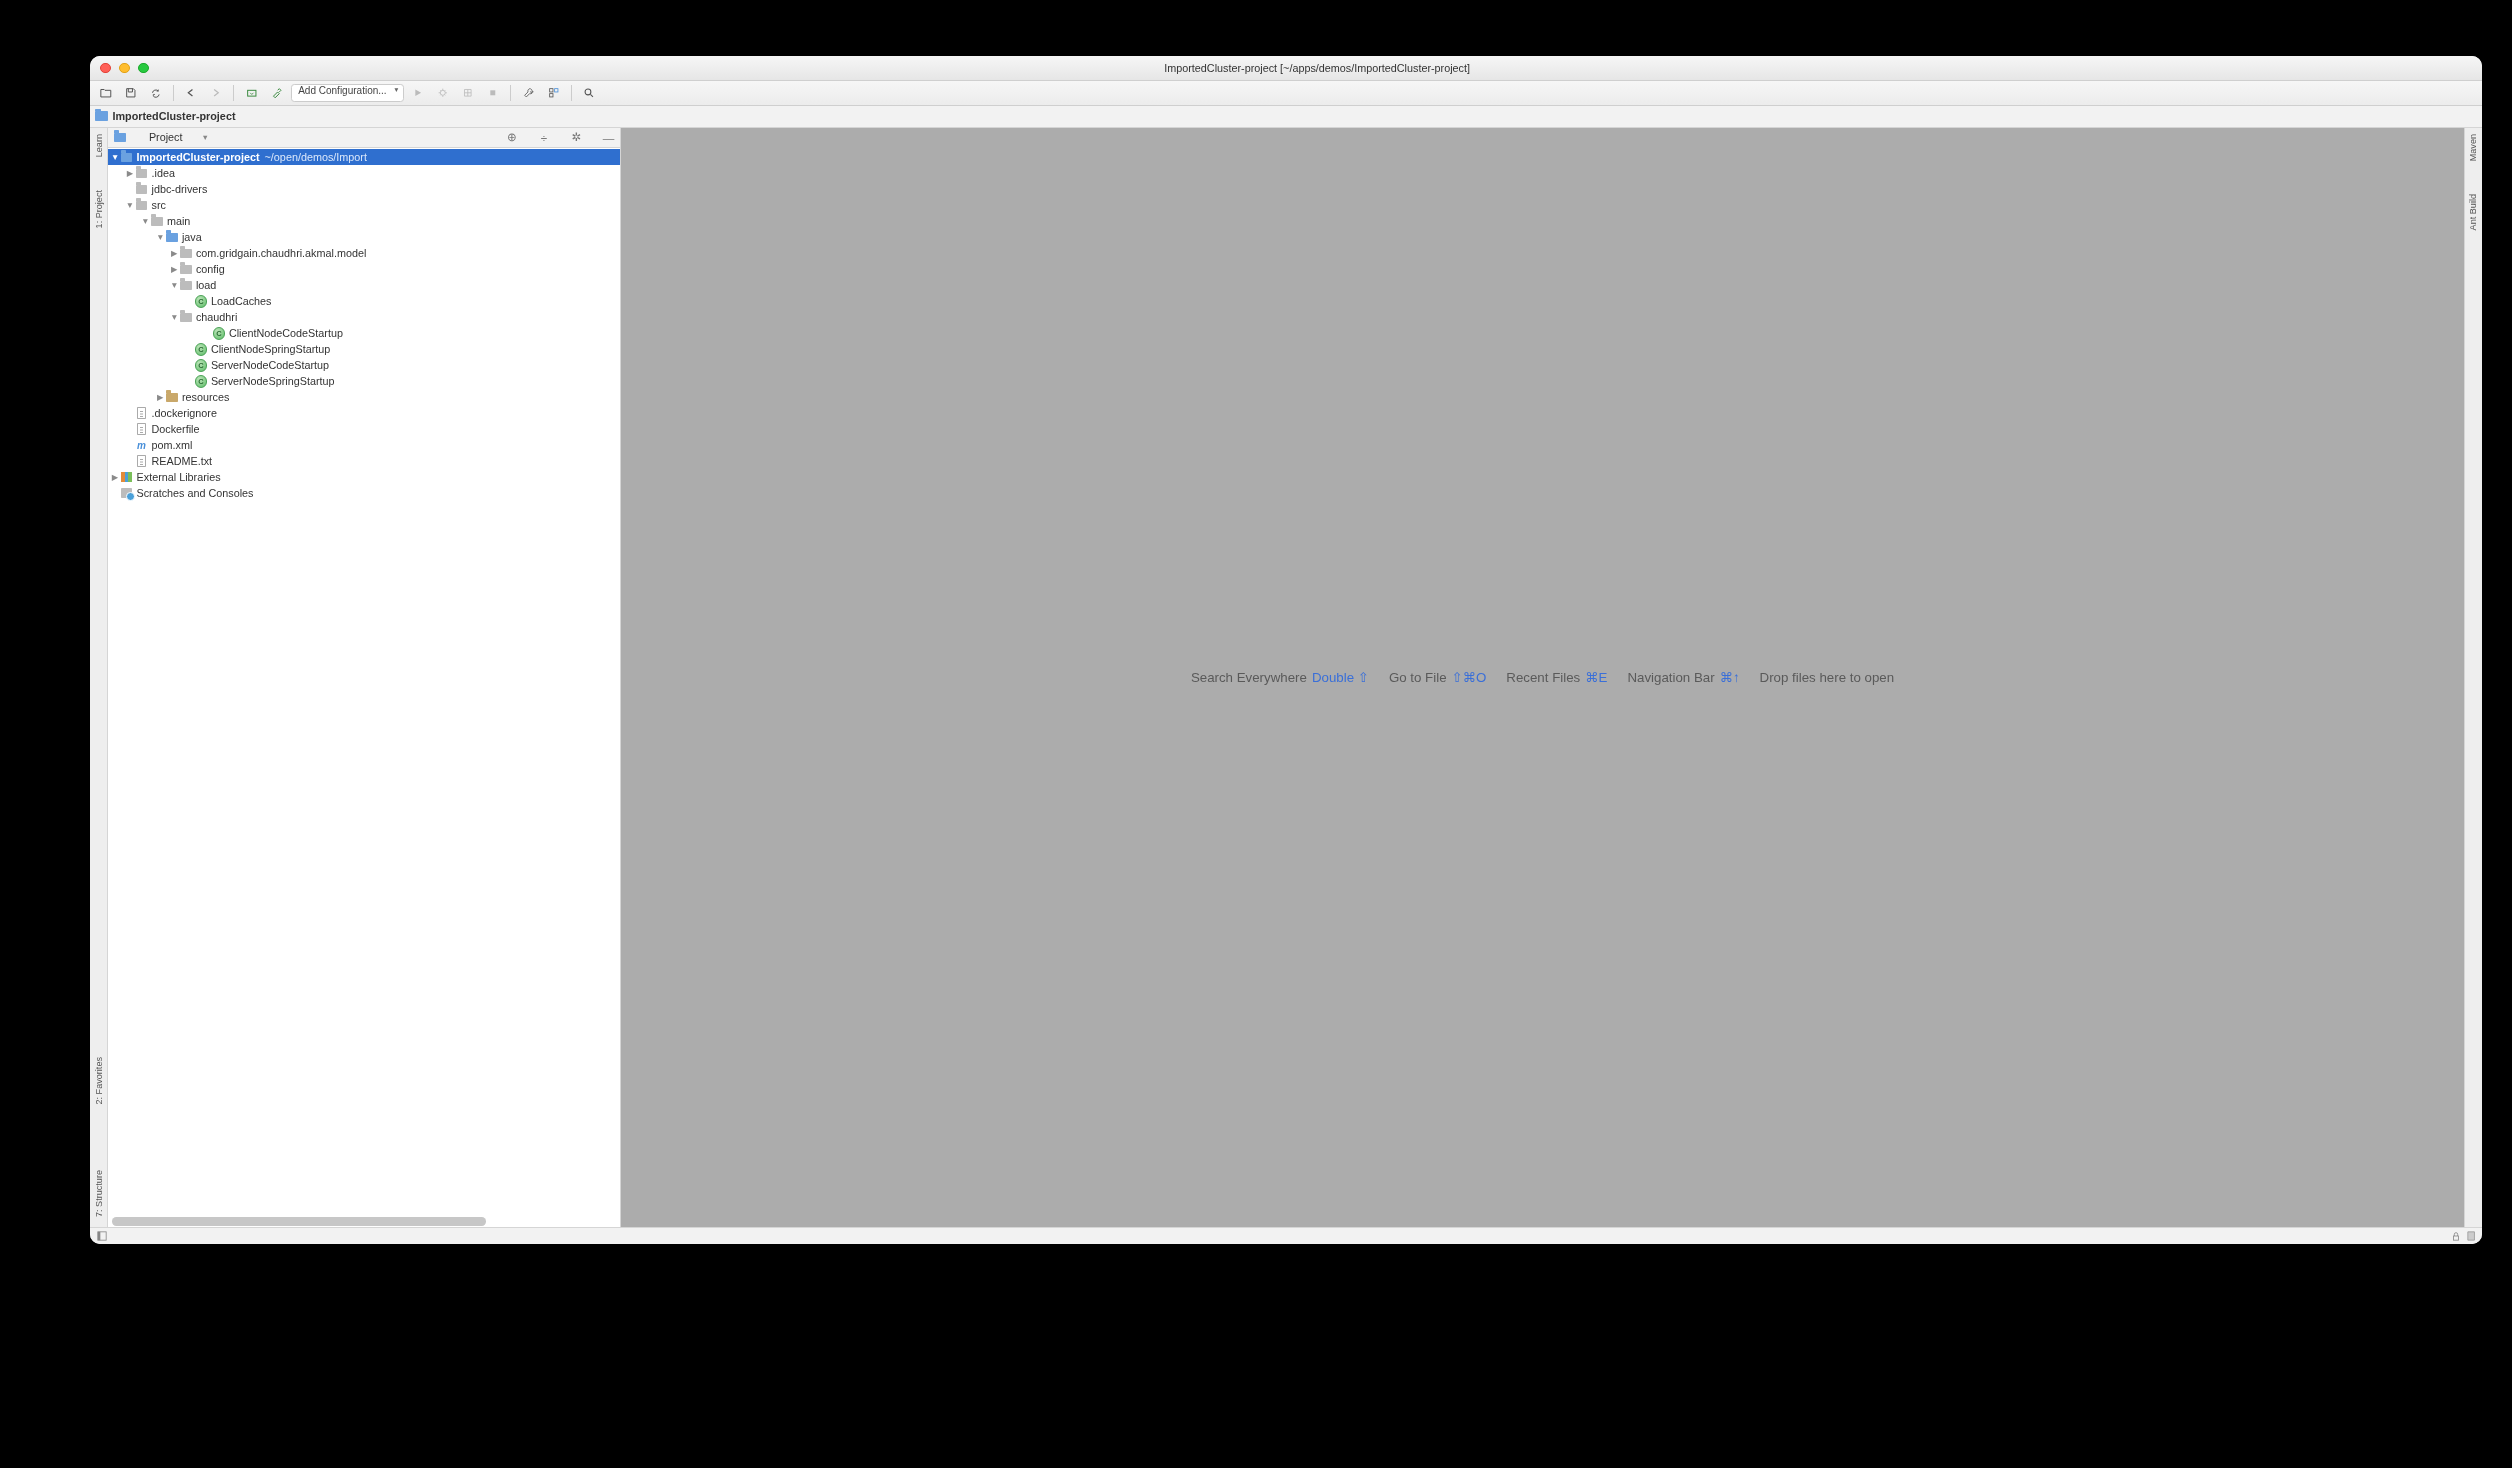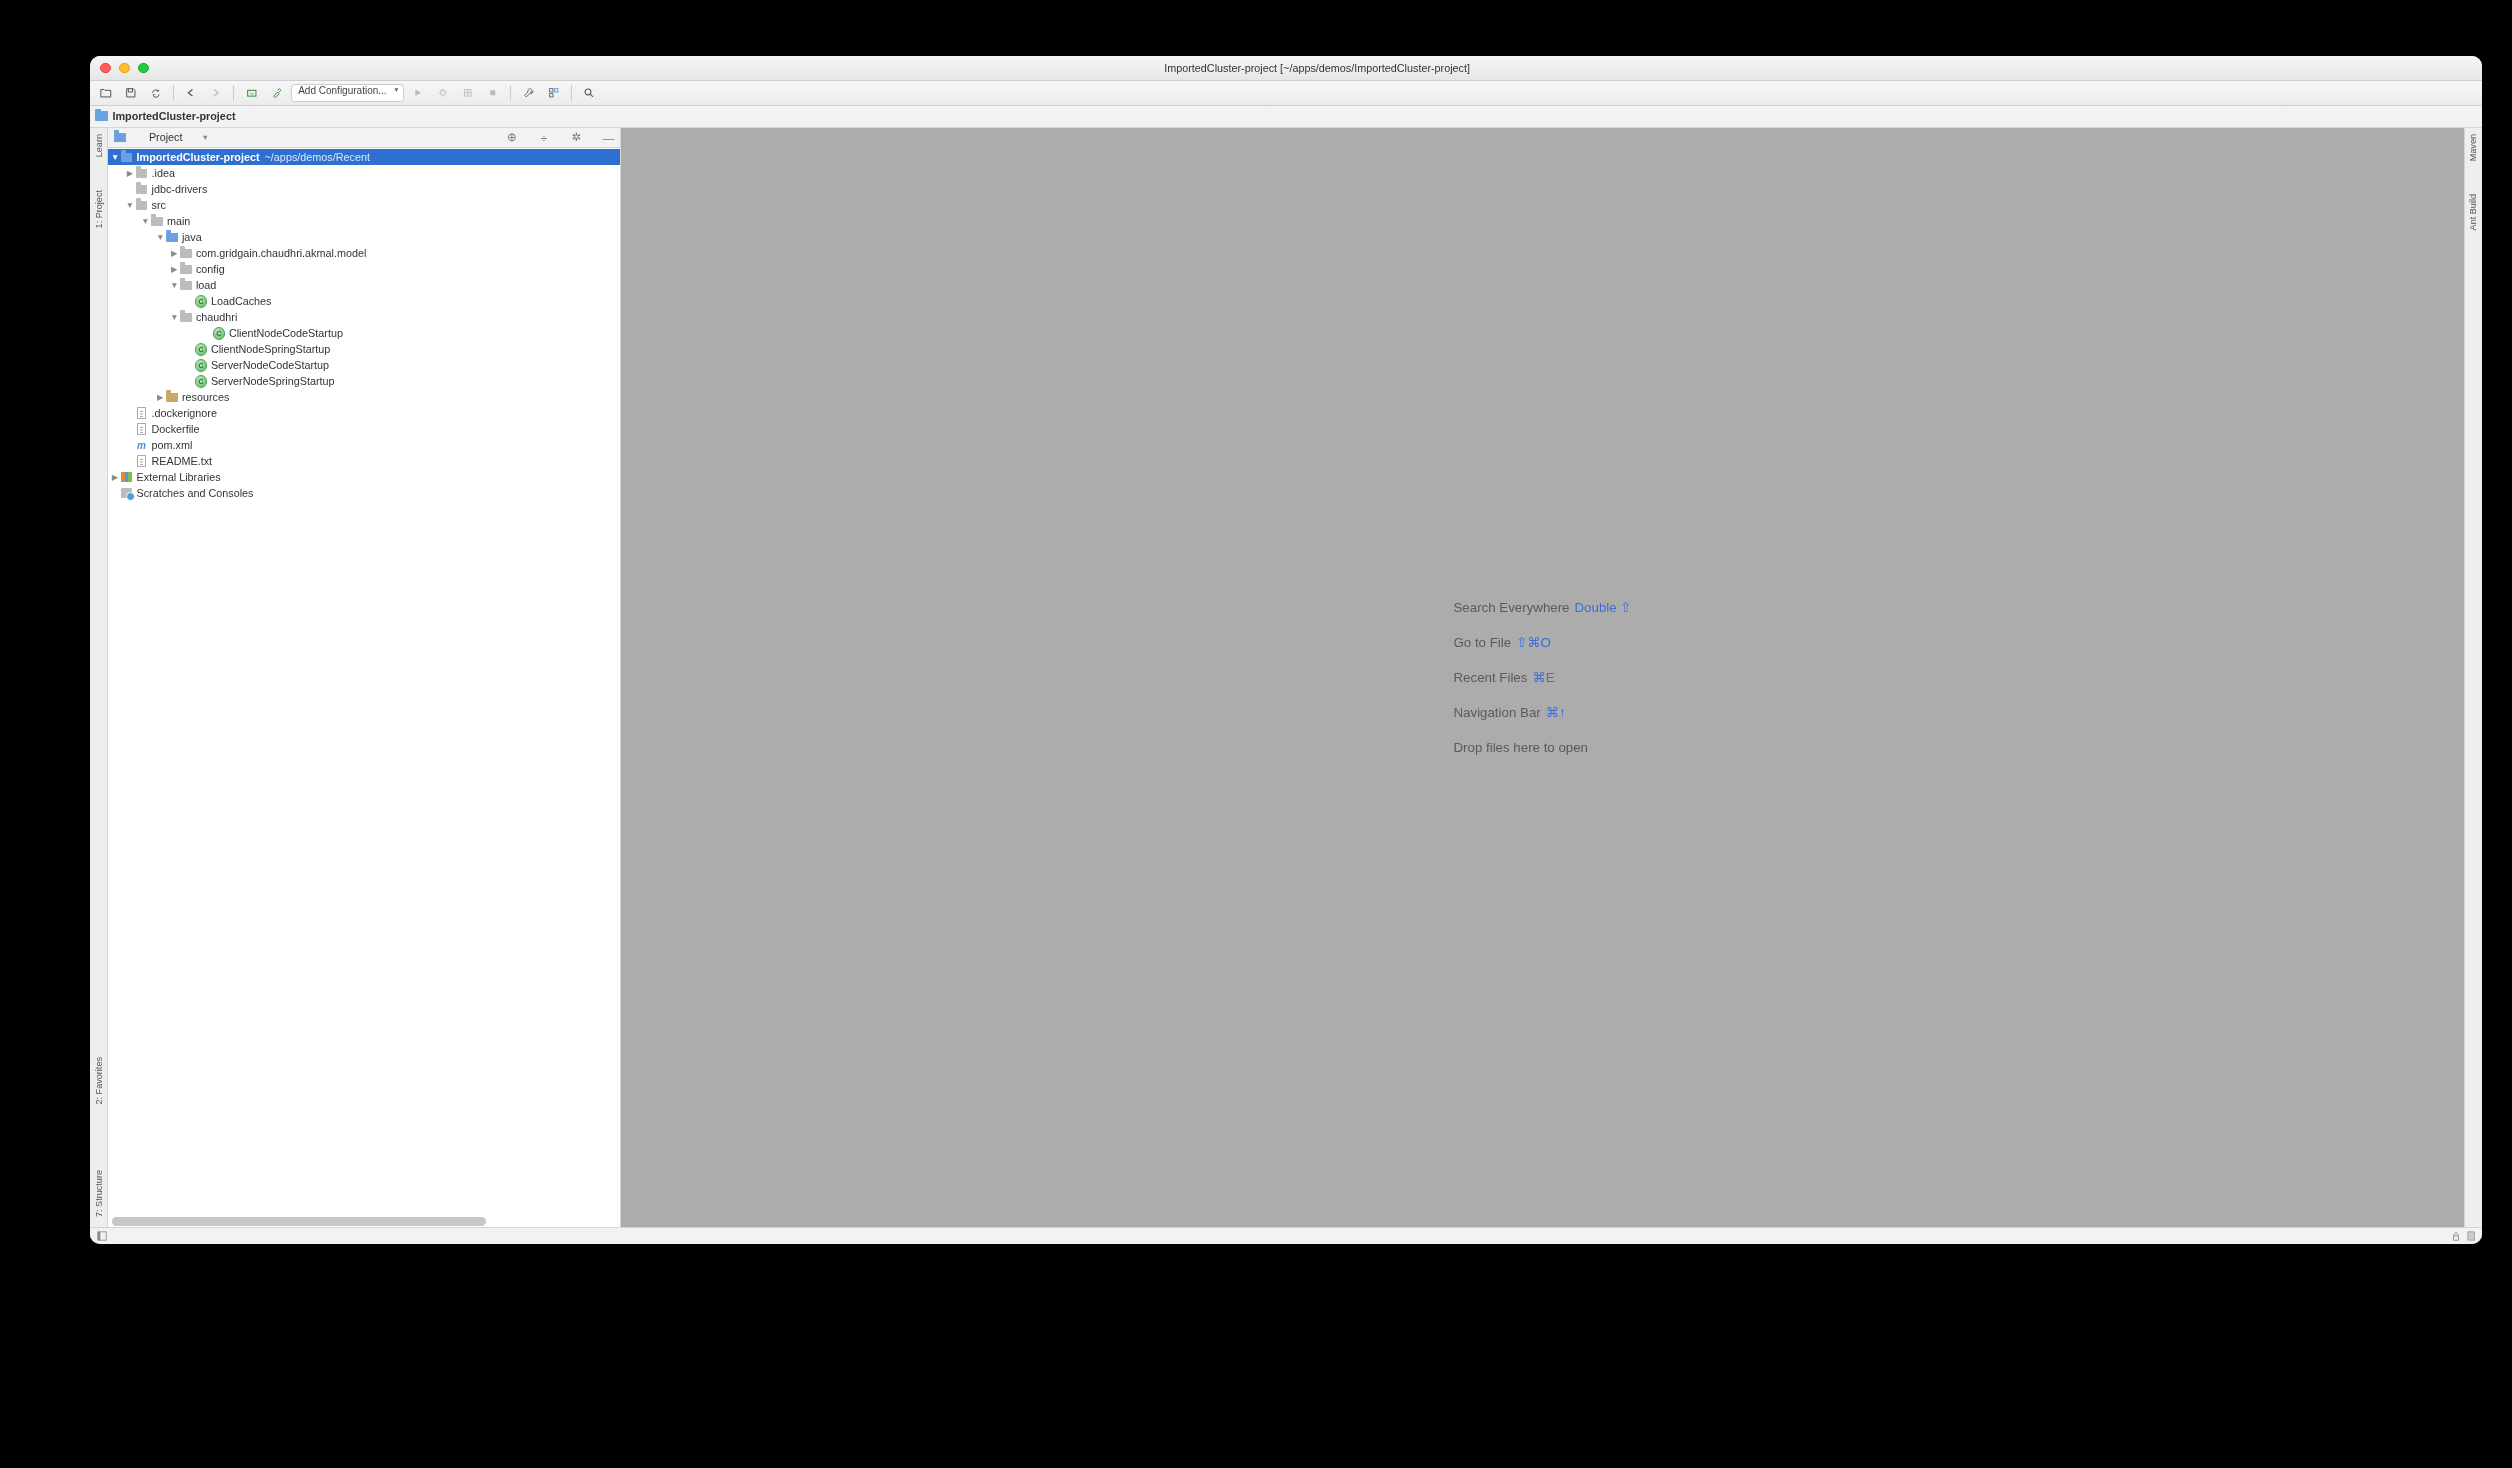--- a/index.html
+++ b/index.html
@@ -49,21 +49,21 @@
 .folder.tan { background:#c9a86a; } .folder.tan::before { background:#c9a86a; }
 .file { width:9.1px; height:11.6px; background:#fff; border:0.8px solid #aaa; border-radius:0.8px; position:relative; }
 .file.txt::after { content:""; position:absolute; left:1.7px; top:2.5px; right:1.7px; height:0.8px; background:#aaa; box-shadow: 0 2.5px 0 #aaa, 0 5px 0 #aaa; }
 .class-icn { width:12.5px; height:12.5px; border-radius:50%; background:radial-gradient(circle at 35% 30%, #bce5b8, #5cbc67); border:0.8px solid #4aa256; display:flex; align-items:center; justify-content:center; font-size:7.5px; font-weight:bold; color:#2a6b33; }
 .class-icn::after { content:"C"; }
 .mvn { color:#4a90d9; font-weight:bold; font-style:italic; font-size:10px; }
 .lib-icn { width:11.6px; height:10px; background:linear-gradient(90deg,#e28b3b 0 33%,#4aa0d9 33% 66%,#7bbf5a 66%); }
 .scratch-icn { width:11.6px; height:10px; background:#bcbcbc; border-radius:0.8px; position:relative; }
 .scratch-icn::after { content:""; position:absolute; right:-2.5px; bottom:-2.5px; width:6.6px; height:6.6px; background:#4aa0d9; border-radius:50%; border:0.8px solid #fff; }
 .editor { flex:1; background:#acacac; display:flex; align-items:center; justify-content:center; }
-.hints { display:flex; flex-direction:column; gap:20px; }
+.hints { display:flex; gap:20px; }
 .hint { font-size:13.3px; color:#5a5a5a; }
 .hint .kbd { color:#3a6fd8; margin-left:5px; }
 .bottombar { height:18.3px; background:#f2f2f2; border-top:0.8px solid #d5d5d5; display:flex; align-items:center; padding:0 6.6px; font-size:10px; color:#555; gap:16.6px; }
 .bottombar .spacer { flex:1; }
 .statusbar { height:16.6px; background:#f2f2f2; border-top:0.8px solid #d5d5d5; display:flex; align-items:center; padding:0 6.6px; font-size:9.1px; color:#666; }
 .statusbar .spacer { flex:1; }
 svg { display:block; }
 </style>
 </head>
 <body>
@@ -200,21 +200,21 @@
         <span class="hdr-icon">—</span>
       </div>
 
       <div class="tree">
         <div class="node selected" style="padding-left:1.7px">
           <span class="arrow">▼</span>
           <span class="icn">
               <span class="folder blue"></span>
             </span>
           <b>ImportedCluster-project</b>
-          <span class="path">~/apps/demos/Recent</span>
+          <span class="path">~/open/demos/Import</span>
         </div>
         <div class="node" style="padding-left:16.6px">
             <span class="arrow">▶</span>
             <span class="icn">
               <span class="folder"></span>
             </span>
             <span>.idea</span>
           </div>
         <div class="node" style="padding-left:16.6px">
             <span class="arrow"></span>

